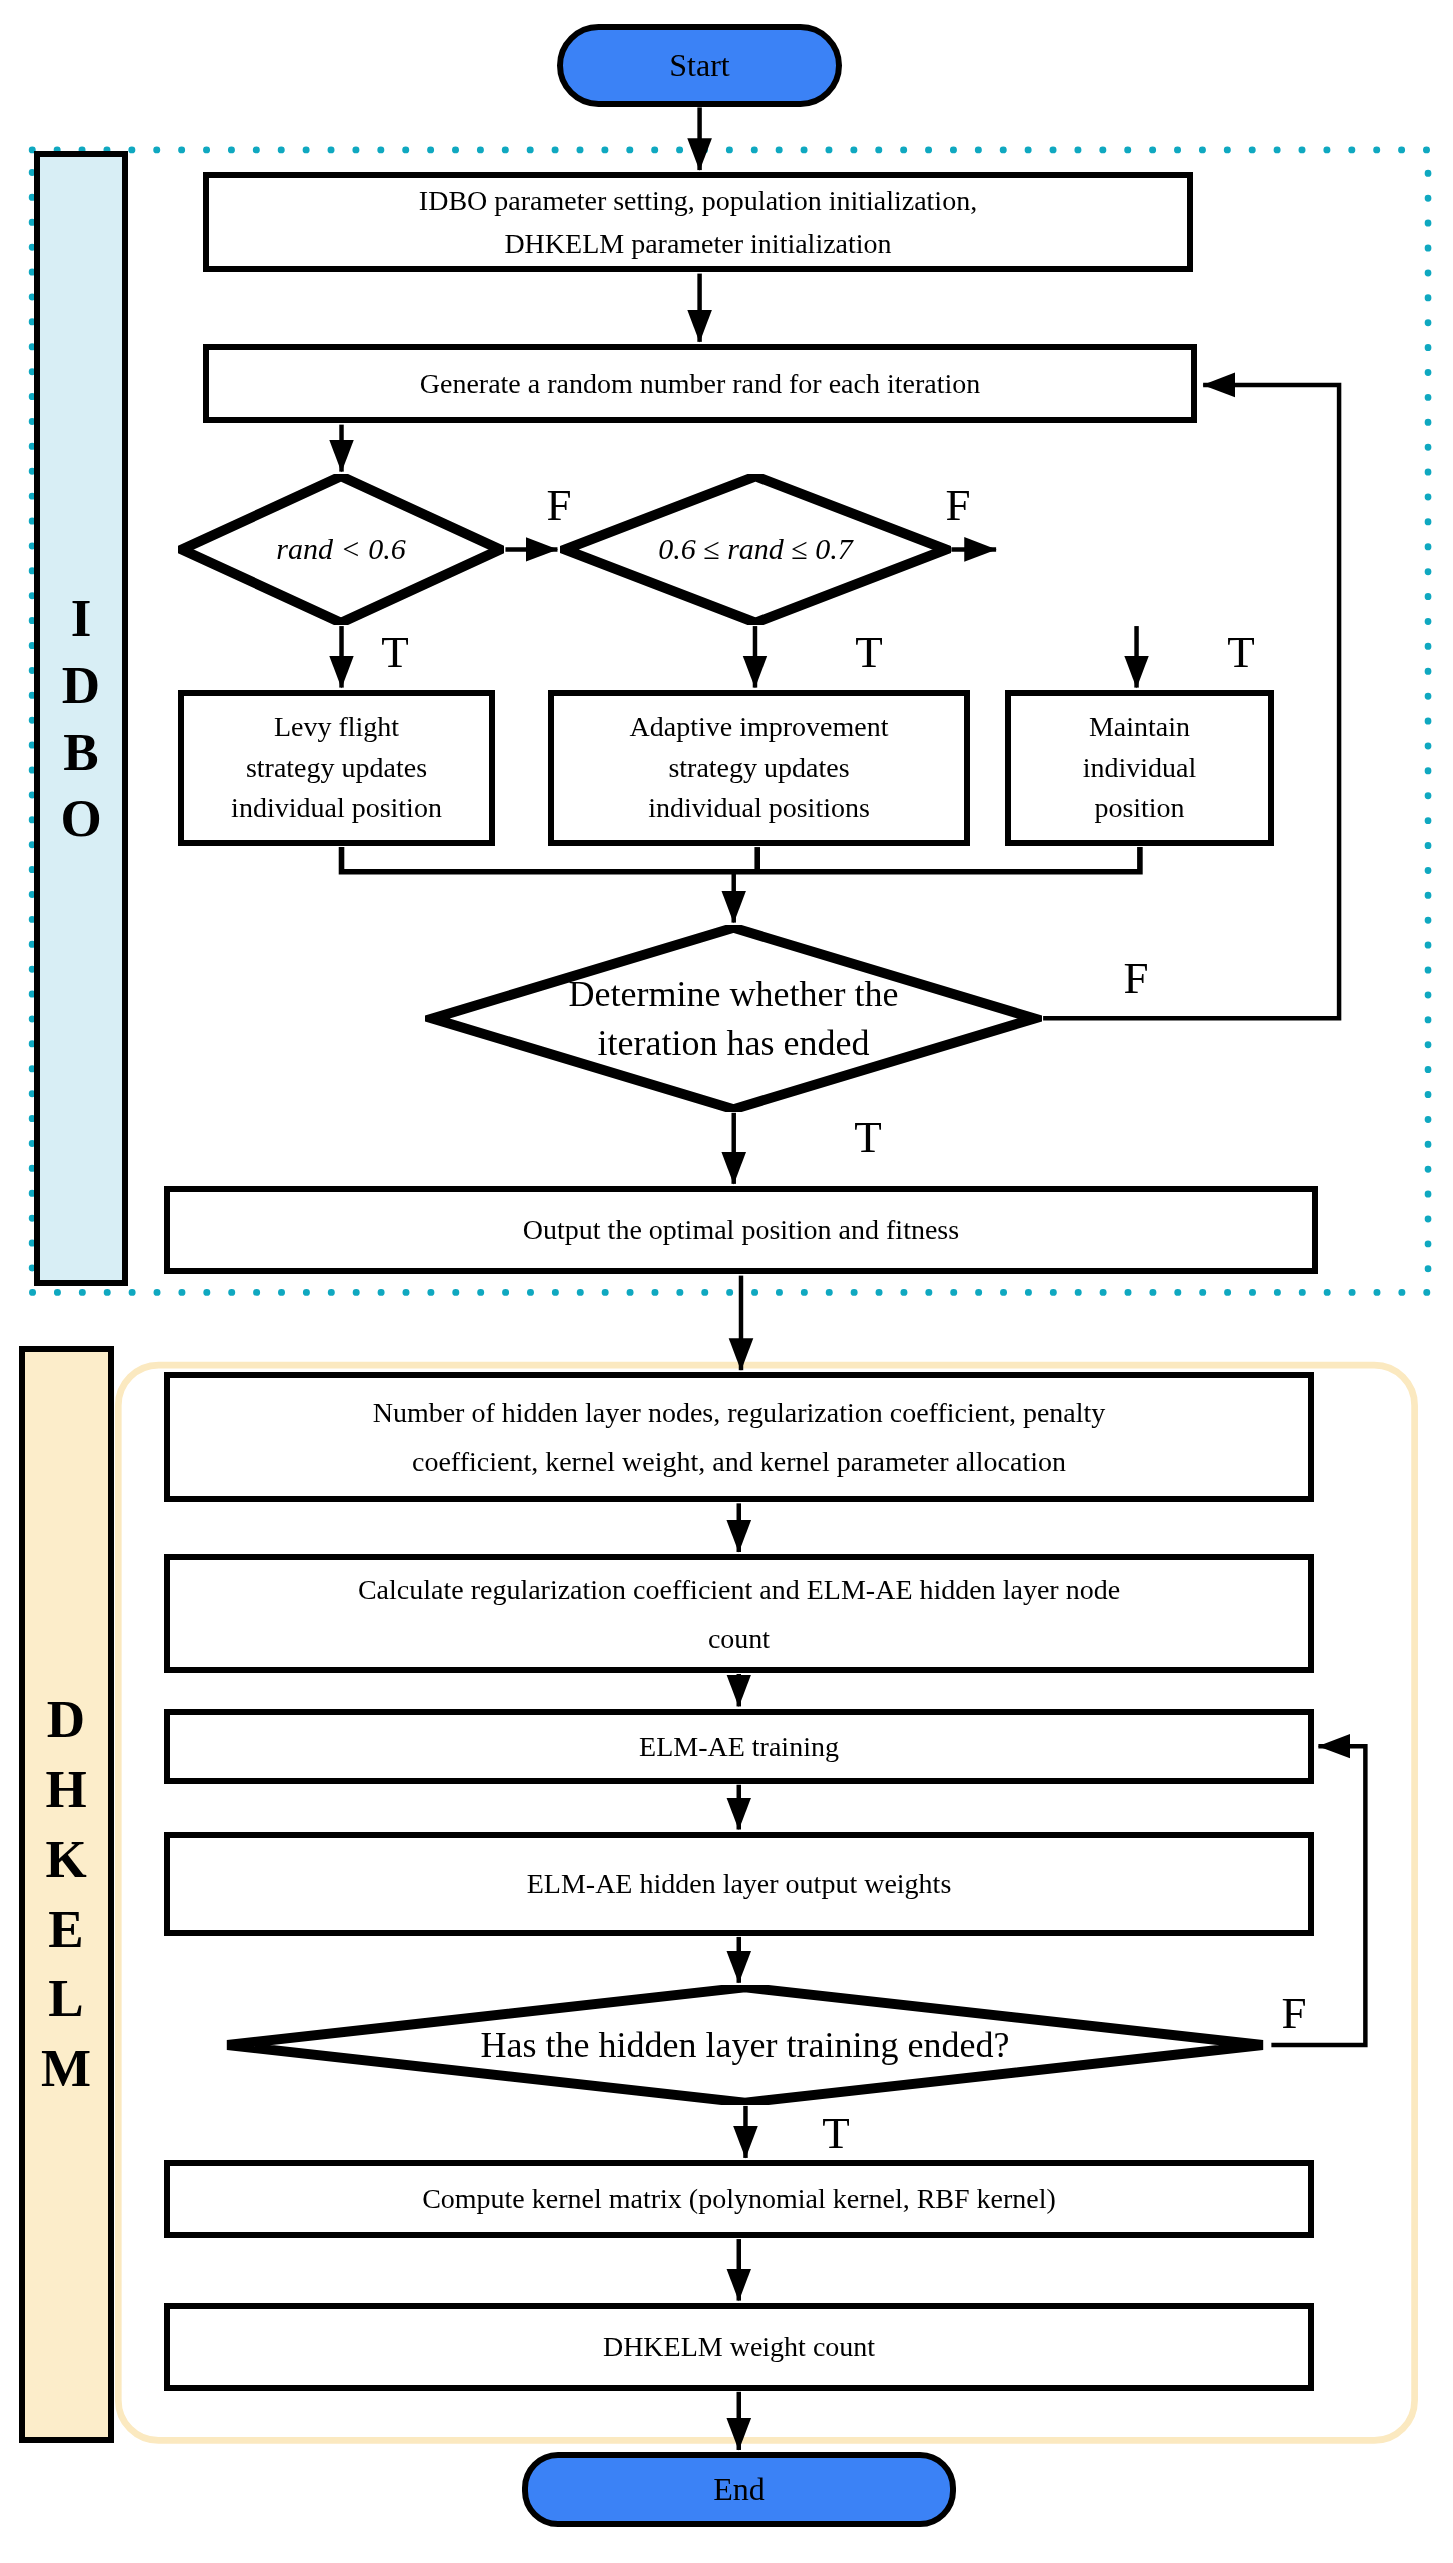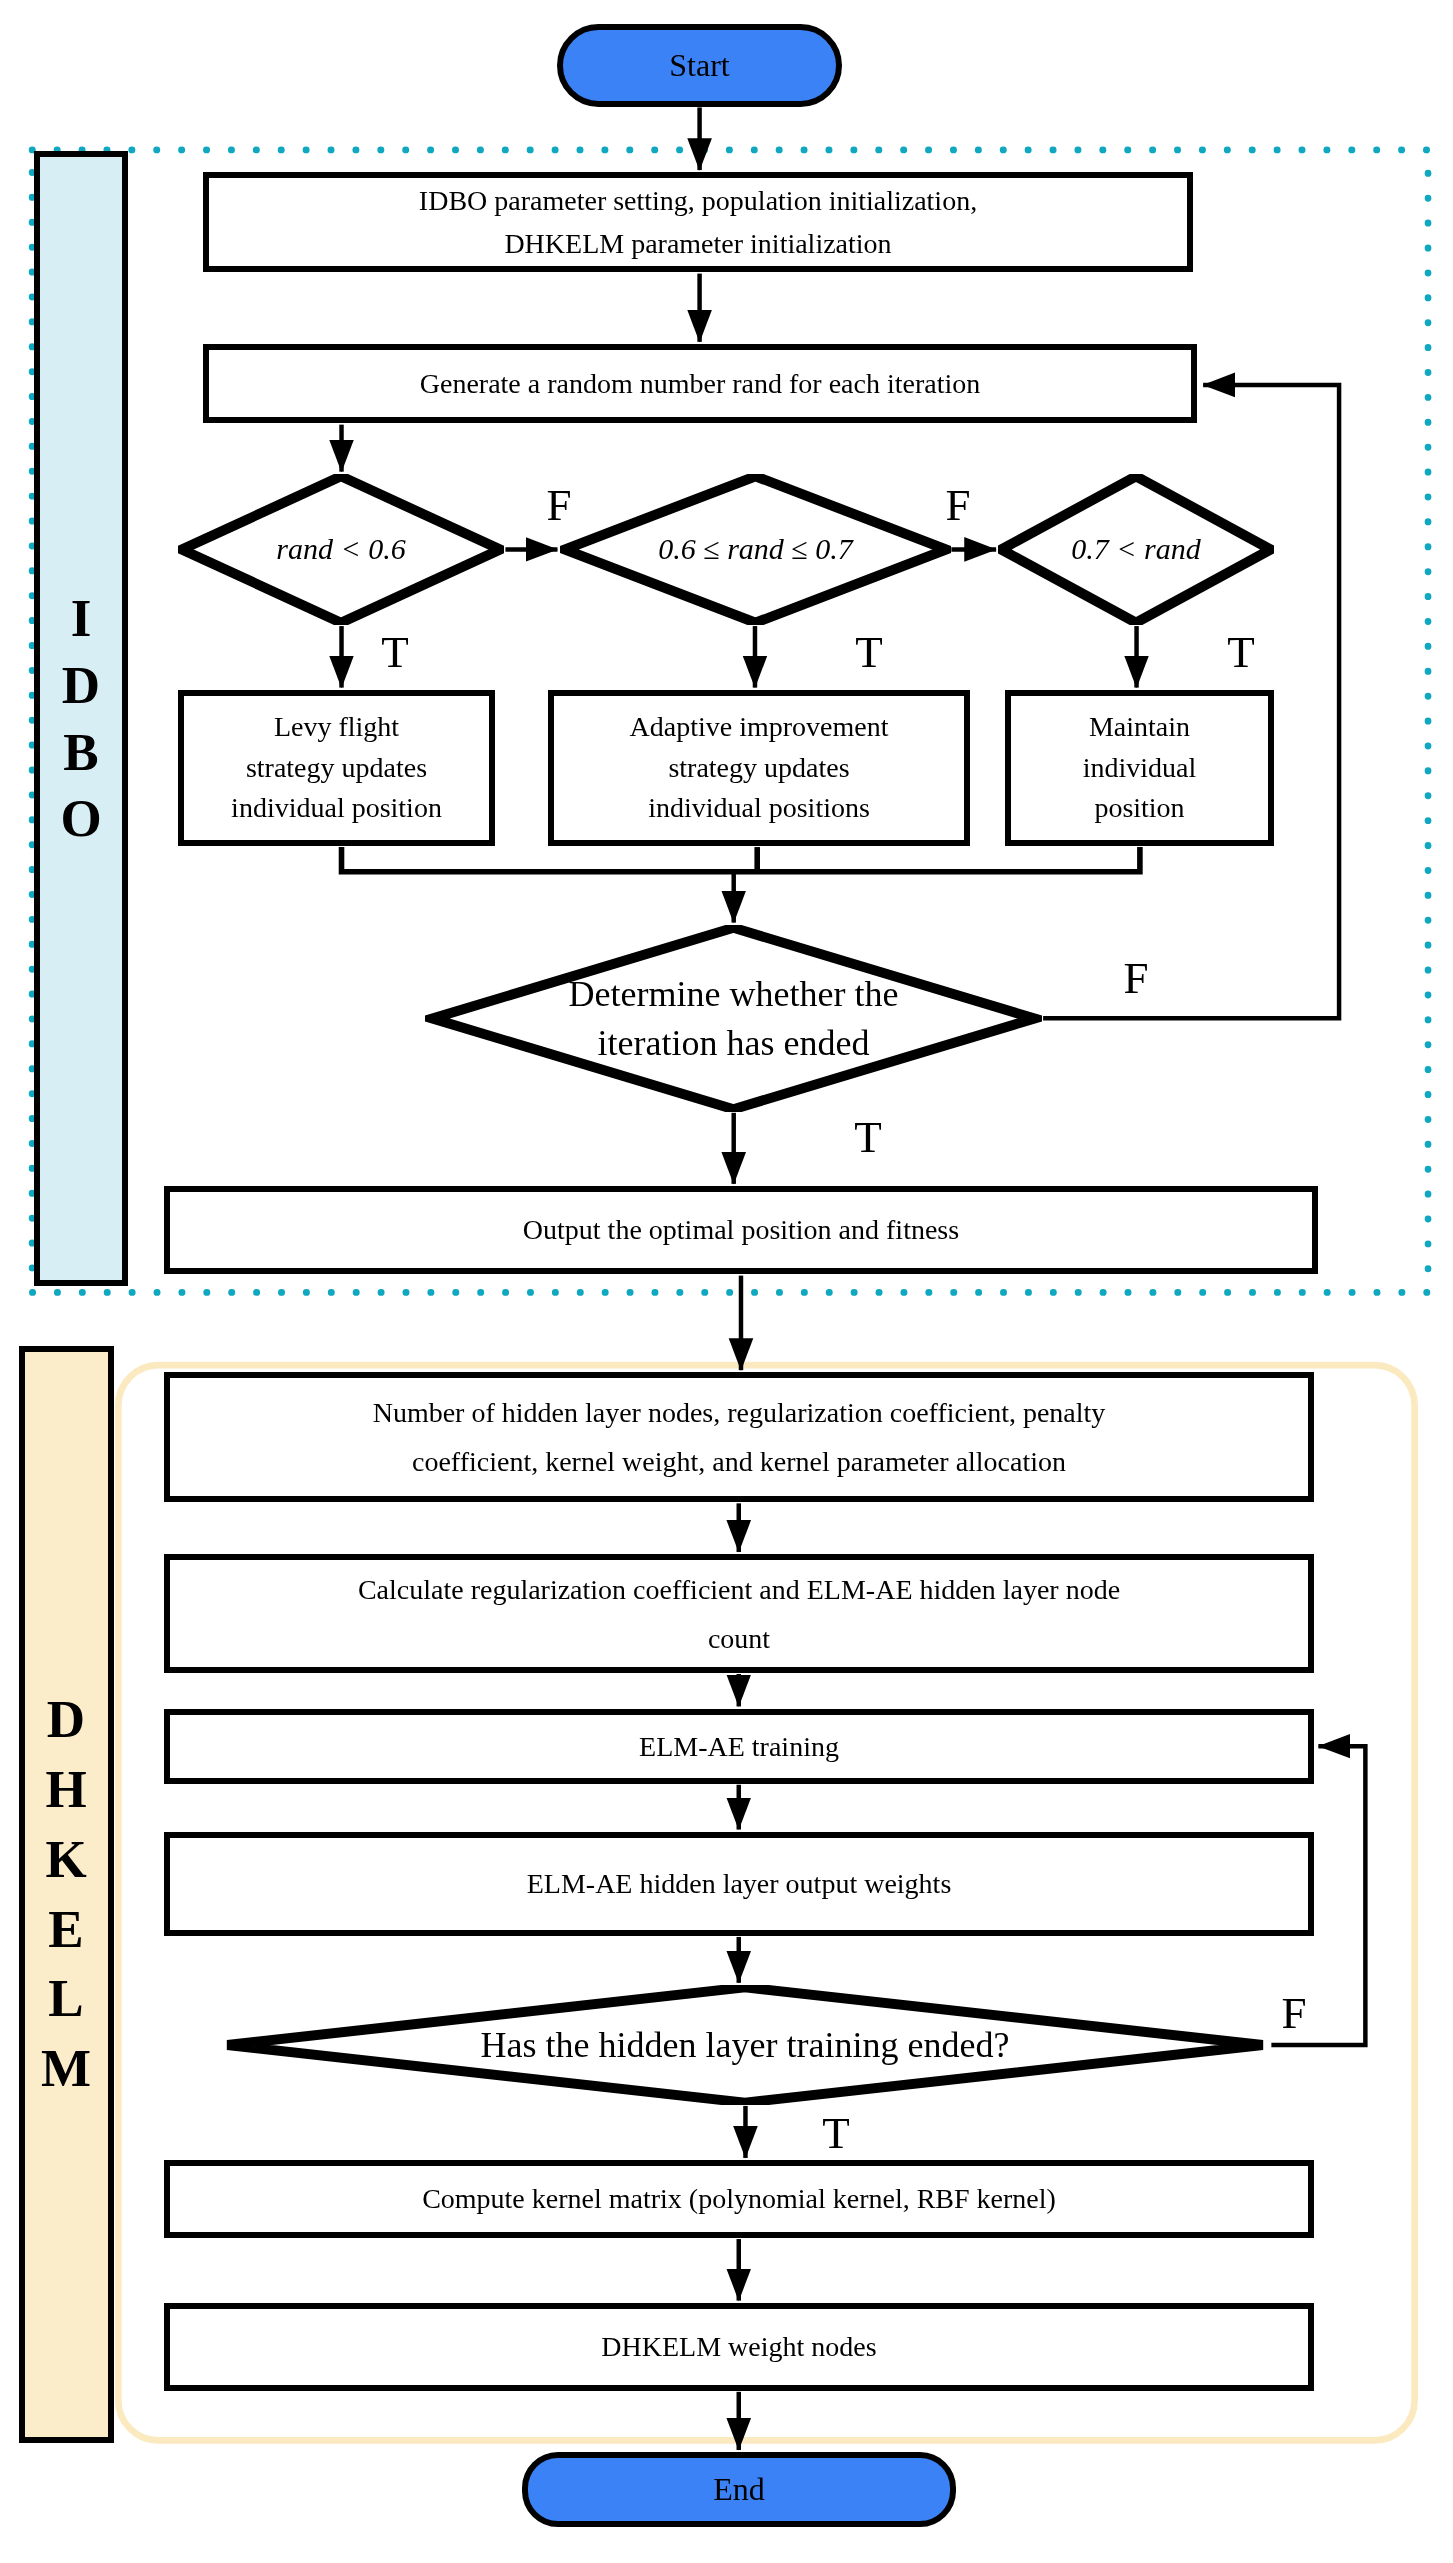--- a/index.html
+++ b/index.html
@@ -97,26 +97,20 @@
       <polygon points="50,1.5 98.8,50 50,98.5 1.2,50" fill="#ffffff" stroke="#000" stroke-width="10" vector-effect="non-scaling-stroke"></polygon>
     </svg>
     <div class="dlabel cond">rand &lt; 0.6</div>
   </div>
   <div class="node diamond" style="left:560px;top:474px;width:391px;height:151px;">
     <svg viewBox="0 0 100 100" preserveAspectRatio="none">
       <polygon points="50,1.5 98.8,50 50,98.5 1.2,50" fill="#ffffff" stroke="#000" stroke-width="10" vector-effect="non-scaling-stroke"></polygon>
     </svg>
     <div class="dlabel cond">0.6 ≤ rand ≤ 0.7</div>
   </div>
-  <div class="node diamond" style="left:998px;top:474px;width:276px;height:151px;">
-    <svg viewBox="0 0 100 100" preserveAspectRatio="none">
-      <polygon points="50,1.5 98.8,50 50,98.5 1.2,50" fill="#ffffff" stroke="#000" stroke-width="10" vector-effect="non-scaling-stroke"></polygon>
-    </svg>
-    <div class="dlabel cond">0.7 &lt; rand</div>
-  </div>
 
   <div class="node box" style="left:178px;top:690px;width:317px;height:156px;line-height:1.45;">Levy flight
 strategy updates
 individual position</div>
   <div class="node box" style="left:548px;top:690px;width:422px;height:156px;line-height:1.45;">Adaptive improvement
 strategy updates
 individual positions</div>
   <div class="node box" style="left:1005px;top:690px;width:269px;height:156px;line-height:1.45;">Maintain
 individual
 position</div>
@@ -139,21 +133,21 @@
   <div class="node box" style="left:164px;top:1832px;width:1150px;height:104px;">ELM-AE hidden layer output weights</div>
 
   <div class="node diamond" style="left:220px;top:1985px;width:1050px;height:120px;">
     <svg viewBox="0 0 100 100" preserveAspectRatio="none">
       <polygon points="50,2 99.3,50 50,98 0.7,50" fill="#ffffff" stroke="#000" stroke-width="10" vector-effect="non-scaling-stroke"></polygon>
     </svg>
     <div class="dlabel">Has the hidden layer training ended?</div>
   </div>
 
   <div class="node box" style="left:164px;top:2160px;width:1150px;height:78px;">Compute kernel matrix (polynomial kernel, RBF kernel)</div>
-  <div class="node box" style="left:164px;top:2303px;width:1150px;height:88px;">DHKELM weight nodes</div>
+  <div class="node box" style="left:164px;top:2303px;width:1150px;height:88px;">DHKELM weight count</div>
 
   <div class="branch" style="left:559px;top:505px;">F</div>
   <div class="branch" style="left:958px;top:505px;">F</div>
   <div class="branch" style="left:395px;top:652px;">T</div>
   <div class="branch" style="left:869px;top:652px;">T</div>
   <div class="branch" style="left:1241px;top:652px;">T</div>
   <div class="branch" style="left:1136px;top:978px;">F</div>
   <div class="branch" style="left:868px;top:1137px;">T</div>
   <div class="branch" style="left:1294px;top:2013px;">F</div>
   <div class="branch" style="left:836px;top:2133px;">T</div>

